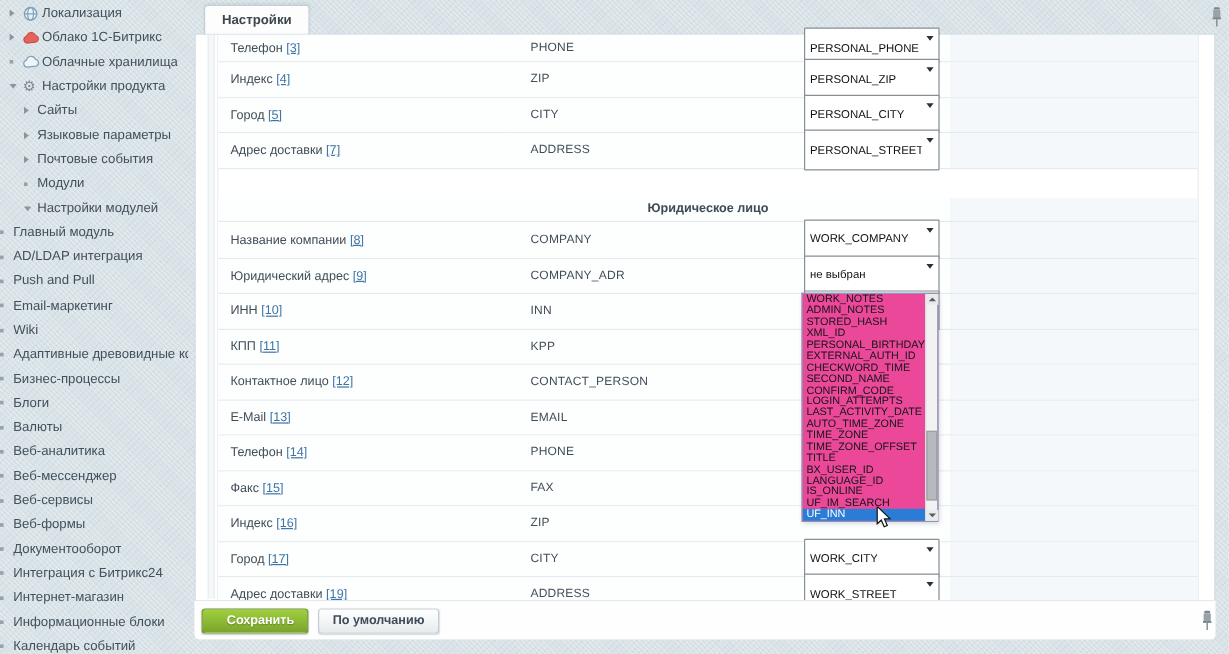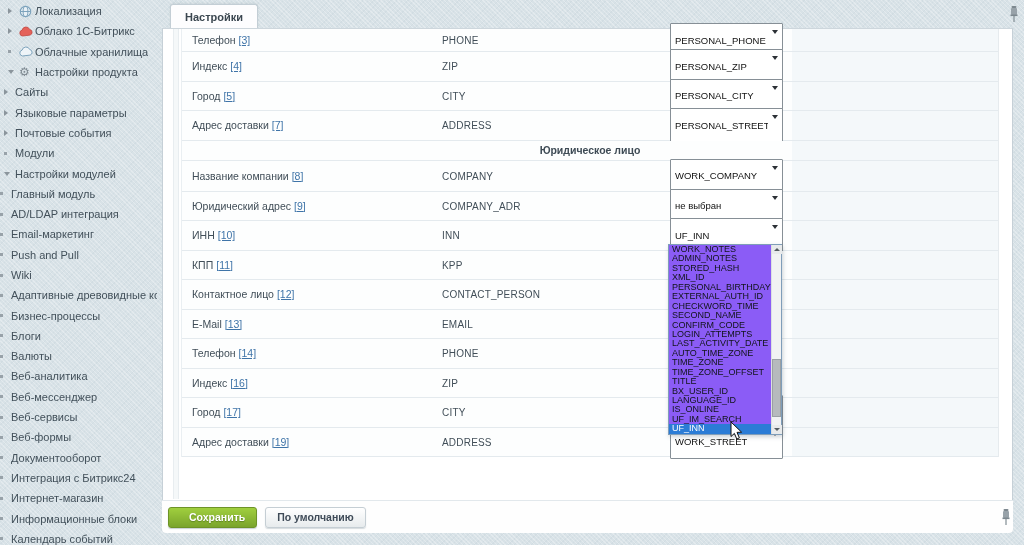--- a/index.html
+++ b/index.html
@@ -11,21 +11,21 @@
     background-image:
       repeating-linear-gradient(45deg, rgba(255,255,255,.28) 0 1px, transparent 1px 3px),
       repeating-linear-gradient(-45deg, rgba(150,172,184,.10) 0 1px, transparent 1px 4px);
     color:#414e58;
   }
 
   
   .sidebar { position:absolute; left:0; top:0; width:157px; height:545px; padding-top:1px; }
   .sb-item { height:20.3px; display:flex; align-items:center; font-size:11px; color:#42505a; cursor:pointer; white-space:nowrap; overflow:hidden; }
   .sb-item.lvl0 { padding-left:8px; }
-  .sb-item.lvl1 { padding-left:4px; }
+  .sb-item.lvl1 { padding-left:20px; }
   .sb-item.lvl2 { }
   .exp { width:11px; display:inline-flex; align-items:center; justify-content:flex-start; flex:0 0 11px; }
   .exp.collapsed::before { content:""; border-left:4px solid #8b959c; border-top:3.5px solid transparent; border-bottom:3.5px solid transparent; }
   .exp.expanded::before { content:""; border-top:4px solid #8b959c; border-left:3.5px solid transparent; border-right:3.5px solid transparent; }
   .exp.leaf::before { content:""; width:3px; height:3px; background:#98a2a9; }
   .sb-ico { width:16px; flex:0 0 16px; display:inline-flex; align-items:center; font-family:"DejaVu Sans", sans-serif; }
   .sb-label { overflow:hidden; text-overflow:clip; }
 
   
   .tab { position:absolute; left:170px; top:4px; height:25px; padding:0 14px; background:#fdfdfe;
@@ -43,21 +43,21 @@
   .t-row .cell-code  { position:absolute; left:260px; top:50%; transform:translateY(-50%); font-size:10px; color:#414e58; letter-spacing:.2px; }
   .t-row .cell-sel   { position:absolute; left:488px; top:50%; transform:translateY(-50%); }
   .t-row.section { text-align:center; font-size:10.5px; font-weight:bold; color:#3e4b55; display:flex; align-items:center; justify-content:center; }
   .num-link { color:#3f74a8; text-decoration:underline; cursor:pointer; }
 
   .sel { position:relative; width:113px; height:34px; background:#fff; border:1px solid #868f96; border-radius:1px;
          font-size:9.5px; color:#111; display:flex; align-items:center; padding:0 14px 0 4px; cursor:pointer; }
   .sel .sel-arrow { position:absolute; right:4px; top:6px; border-top:4px solid #2c3136; border-left:3.5px solid transparent; border-right:3.5px solid transparent; }
 
   
-  .dropdown { position:absolute; left:668px; top:244px; width:114px; height:191px; background:#8b5cf6;
+  .dropdown { position:absolute; left:668px; top:244px; width:114px; height:191px; background:#ec4899;
               border:1px solid #7f9db9; box-shadow:1px 2px 4px rgba(60,80,95,.25); z-index:30; }
   .dd-options { position:absolute; left:0; top:0; right:10px; bottom:0; overflow:hidden; }
   .dd-opt { height:9.45px; line-height:9.45px; font-size:9px; color:#101418; padding-left:3px; white-space:nowrap; overflow:hidden; cursor:pointer; }
   .dd-opt.selected { background:#2b7cd6; color:#fff; }
   .dd-scroll { position:absolute; right:0; top:0; width:10px; bottom:0; background:#f1f2f3; border-left:1px solid #dcdfe1; }
   .dd-arrow { position:absolute; left:0; width:10px; height:9px; background:#e8eaeb; display:flex; align-items:center; justify-content:center; cursor:pointer; }
   .dd-arrow.up { top:0; } .dd-arrow.down { bottom:0; }
   .dd-arrow.up::before { content:""; border-bottom:3.5px solid #555c61; border-left:3px solid transparent; border-right:3px solid transparent; }
   .dd-arrow.down::before { content:""; border-top:3.5px solid #555c61; border-left:3px solid transparent; border-right:3px solid transparent; }
   .dd-thumb { position:absolute; left:0; width:9px; top:114px; height:58px; background:#b6babd; border:1px solid #9aa0a4; cursor:pointer; }
@@ -138,25 +138,25 @@
     <div class="sb-item lvl2">
       <span class="exp leaf"></span>
       <span class="sb-label">Главный модуль</span>
     </div>
     <div class="sb-item lvl2">
       <span class="exp leaf"></span>
       <span class="sb-label">AD/LDAP интеграция</span>
     </div>
     <div class="sb-item lvl2">
       <span class="exp leaf"></span>
+      <span class="sb-label">Push and Pull</span>
+    </div>
+    <div class="sb-item lvl2">
+      <span class="exp leaf"></span>
       <span class="sb-label">Email-маркетинг</span>
-    </div>
-    <div class="sb-item lvl2">
-      <span class="exp leaf"></span>
-      <span class="sb-label">Push and Pull</span>
     </div>
     <div class="sb-item lvl2">
       <span class="exp leaf"></span>
       <span class="sb-label">Wiki</span>
     </div>
     <div class="sb-item lvl2">
       <span class="exp leaf"></span>
       <span class="sb-label">Адаптивные древовидные комм</span>
     </div>
     <div class="sb-item lvl2">
@@ -249,21 +249,21 @@
       <div class="t-row" style="height: 29.5px;">
         <div class="cell-label"><span>Адрес доставки</span><span class="num-link" style="margin-left: 3px;">[7]</span></div>
         <div class="cell-code">ADDRESS</div>
         <div class="cell-sel">
           <div class="sel">
             <span style="overflow: hidden; white-space: nowrap;">PERSONAL_STREET</span>
             <span class="sel-arrow"></span>
           </div>
         </div>
       </div>
-      <div class="t-row section" style="height: 20px;">
+      <div class="t-row section" style="height: 20px; margin-top: 24px;">
         <span>Юридическое лицо</span>
       </div>
       <div class="t-row" style="height: 31px;">
         <div class="cell-label"><span>Название компании</span><span class="num-link" style="margin-left: 3px;">[8]</span></div>
         <div class="cell-code">COMPANY</div>
         <div class="cell-sel">
           <div class="sel">
             <span style="overflow: hidden; white-space: nowrap;">WORK_COMPANY</span>
             <span class="sel-arrow"></span>
           </div>
@@ -297,20 +297,24 @@
         <div class="cell-label"><span>Контактное лицо</span><span class="num-link" style="margin-left: 3px;">[12]</span></div>
         <div class="cell-code">CONTACT_PERSON</div>
       </div>
       <div class="t-row" style="height: 29.5px;">
         <div class="cell-label"><span>E-Mail</span><span class="num-link" style="margin-left: 3px;">[13]</span></div>
         <div class="cell-code">EMAIL</div>
       </div>
       <div class="t-row" style="height: 29.5px;">
         <div class="cell-label"><span>Телефон</span><span class="num-link" style="margin-left: 3px;">[14]</span></div>
         <div class="cell-code">PHONE</div>
+      </div>
+      <div class="t-row" style="height: 29.5px;">
+        <div class="cell-label"><span>Факс</span><span class="num-link" style="margin-left: 3px;">[15]</span></div>
+        <div class="cell-code">FAX</div>
       </div>
       <div class="t-row" style="height: 29.5px;">
         <div class="cell-label"><span>Индекс</span><span class="num-link" style="margin-left: 3px;">[16]</span></div>
         <div class="cell-code">ZIP</div>
       </div>
       <div class="t-row" style="height: 29.5px;">
         <div class="cell-label"><span>Город</span><span class="num-link" style="margin-left: 3px;">[17]</span></div>
         <div class="cell-code">CITY</div>
         <div class="cell-sel">
           <div class="sel">

